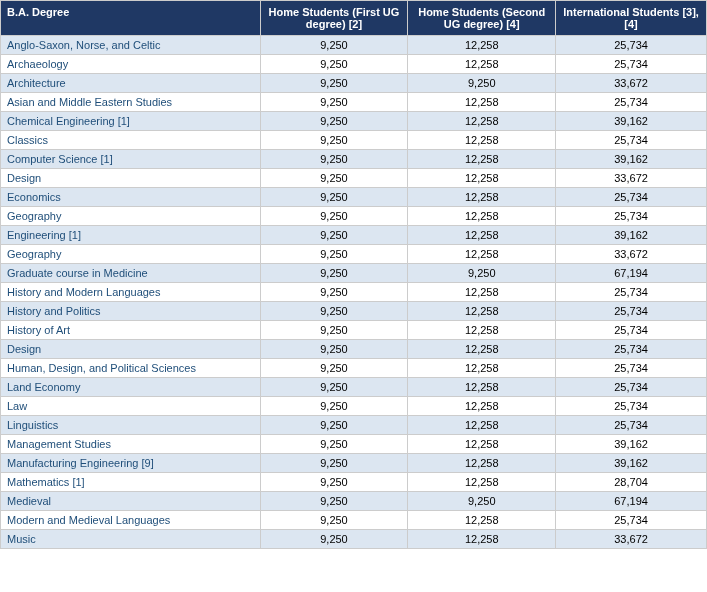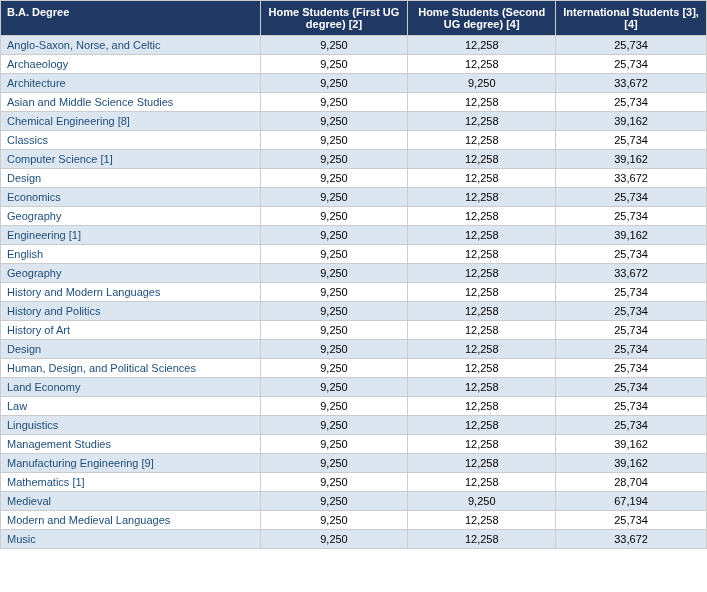--- a/index.html
+++ b/index.html
@@ -79,27 +79,27 @@
         <td>12,258</td>
         <td>25,734</td>
       </tr>
       <tr>
         <td>Architecture</td>
         <td>9,250</td>
         <td>9,250</td>
         <td>33,672</td>
       </tr>
       <tr>
-        <td>Asian and Middle Science Studies</td>
-        <td>9,250</td>
-        <td>12,258</td>
-        <td>25,734</td>
-      </tr>
-      <tr>
-        <td>Chemical Engineering [8]</td>
+        <td>Asian and Middle Eastern Studies</td>
+        <td>9,250</td>
+        <td>12,258</td>
+        <td>25,734</td>
+      </tr>
+      <tr>
+        <td>Chemical Engineering [1]</td>
         <td>9,250</td>
         <td>12,258</td>
         <td>39,162</td>
       </tr>
       <tr>
         <td>Classics</td>
         <td>9,250</td>
         <td>12,258</td>
         <td>25,734</td>
       </tr>
@@ -127,30 +127,30 @@
         <td>12,258</td>
         <td>25,734</td>
       </tr>
       <tr>
         <td>Engineering [1]</td>
         <td>9,250</td>
         <td>12,258</td>
         <td>39,162</td>
       </tr>
       <tr>
-        <td>English</td>
-        <td>9,250</td>
-        <td>12,258</td>
-        <td>25,734</td>
-      </tr>
-      <tr>
         <td>Geography</td>
         <td>9,250</td>
         <td>12,258</td>
         <td>33,672</td>
+      </tr>
+      <tr>
+        <td>Graduate course in Medicine</td>
+        <td>9,250</td>
+        <td>9,250</td>
+        <td>67,194</td>
       </tr>
       <tr>
         <td>History and Modern Languages</td>
         <td>9,250</td>
         <td>12,258</td>
         <td>25,734</td>
       </tr>
       <tr>
         <td>History and Politics</td>
         <td>9,250</td>

